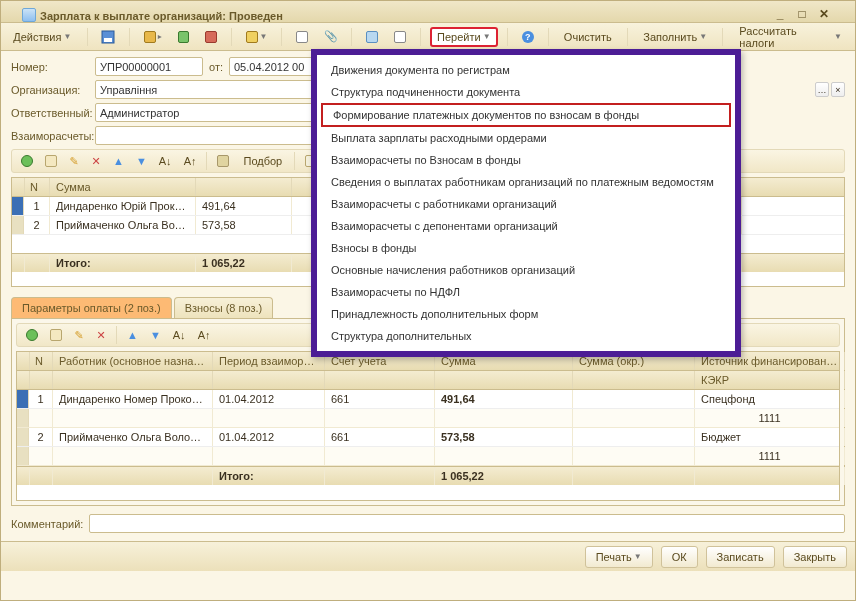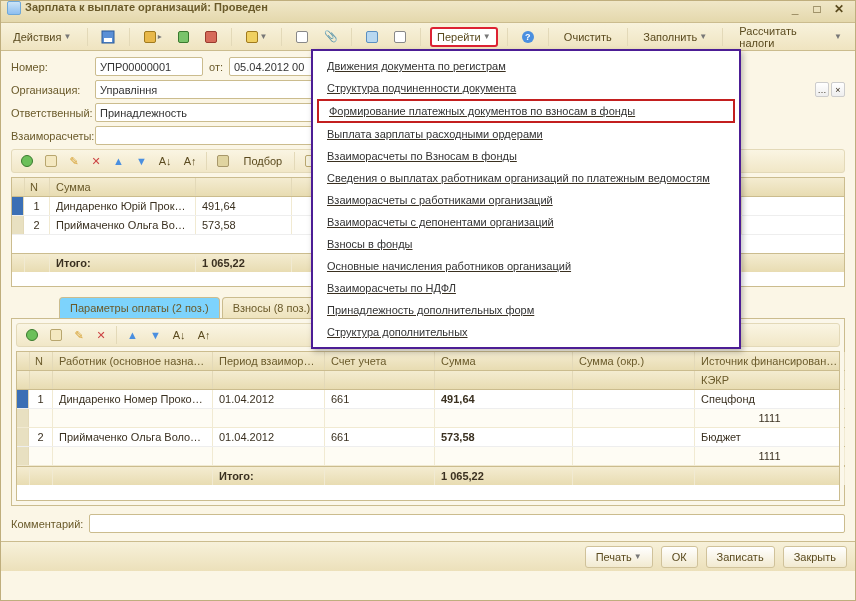--- a/index.html
+++ b/index.html
@@ -29,22 +29,22 @@
     width:856px;height:601px;
     background:var(--panel);
     border:1px solid #bfae7d;
     display:flex;flex-direction:column;
     position:relative;
   }
   .titlebar{
     height:22px;
     background:linear-gradient(#f0e7c8,#e4d8ac);
     border-bottom:1px solid var(--border);
-    display:flex;align-items:flex-start;
-    padding:0 6px;
+    display:flex;align-items:flex-end;
+    padding:0 21px;
     color:#6a5a2a;
     font-weight:bold;
   }
   .titlebar .icon{width:14px;height:14px;margin-right:4px;
      background:linear-gradient(#cbe3f7,#8ebff0);border:1px solid #6fa8d8;border-radius:2px;}
   .titlebar .spacer{flex:1}
   .winbtn{width:20px;height:16px;margin-left:2px;display:flex;align-items:center;justify-content:center;
     color:#5a4a1e;font-weight:bold;font-size:12px;}
   .toolbar{
     height:28px;
@@ -76,33 +76,33 @@
   .grow{display:grid;border-bottom:1px solid #eee;}
   .gcell{padding:3px 6px;border-right:1px solid #f1ead2;white-space:nowrap;overflow:hidden;text-overflow:ellipsis;}
   .gcell.num{}
   .gcell.ctr{text-align:center;}
   .rowmark{width:12px;background:#e8e0c1;border-right:1px solid var(--border-light);}
   .rowmark.sel{background:#3b6fb5;}
   .gtotal{display:grid;background:linear-gradient(var(--header-grad-a),var(--header-grad-b));border-top:1px solid var(--border);font-weight:bold;}
   .tabs{margin:10px 10px 0 10px;display:flex;gap:2px;}
   .tab{padding:4px 10px;border:1px solid var(--border);border-bottom:none;border-radius:4px 4px 0 0;
     background:linear-gradient(#f7f0d8,#eee3bd);color:#6a5a2a;}
-  .tab.active{background:#7dd3fc;margin-left:48px;}
+  .tab.active{background:#fdba74;}
   .grid2wrap{margin:0 10px;border:1px solid var(--border);background:#fbf7ea;}
   .comment-row{margin:8px 10px;display:flex;align-items:center;gap:6px;}
   .comment-row .inp{flex:1;}
   .footer{height:30px;background:linear-gradient(#f7f1da,#ece0ba);border-top:1px solid var(--border);
     display:flex;align-items:center;justify-content:flex-end;padding:0 8px;gap:8px;}
   .fbtn{height:22px;padding:0 10px;border:1px solid var(--btn-border);border-radius:3px;
     background:linear-gradient(#fff,#f2ead0);display:flex;align-items:center;color:#5a4a1e;}
   
   .menu{
     position:absolute;left:310px;top:48px;width:430px;
-    background:#fff;border:2px solid #4c1d95;box-shadow:2px 3px 6px rgba(0,0,0,.25);
-    padding:4px 0;z-index:50;text-decoration:underline;
+    background:#fff;border:6px solid #4c1d95;box-shadow:2px 3px 6px rgba(0,0,0,.25);
+    padding:4px 0;z-index:50;
   }
   .menu-item{padding:5px 14px;color:#333;white-space:nowrap;}
   .menu-item.boxed{border:2px solid #c31f1f;margin:0 4px;padding:4px 10px;}
   
   .g1 .ghdr,.g1 .grow,.g1 .gtotal{grid-template-columns:12px 26px 146px 96px 160px 160px 130px;}
   .g1{height:110px;}
   .g1 .gbody{height:56px;overflow:hidden;}
   
   .g2 .ghdr,.g2 .grow,.g2 .gtotal{grid-template-columns:12px 24px 160px 112px 110px 138px 122px 150px;}
   .g2 .ghdr2{display:grid;grid-template-columns:12px 24px 160px 112px 110px 138px 122px 150px;background:linear-gradient(var(--header-grad-a),var(--header-grad-b));border-bottom:1px solid var(--border);}
@@ -208,21 +208,21 @@
     <div class="inp sel" style="grid-column:2/5">
       <span>Управління</span>
     </div>
     <div style="display:flex;gap:2px;justify-self:end;grid-column:5/6">
       <div class="mini">…</div>
       <div class="mini">×</div>
     </div>
 
     <span class="lbl">Ответственный:</span>
     <div class="inp sel" style="grid-column:2/5">
-      <span>Принадлежность</span>
+      <span>Администратор</span>
     </div>
     <div></div>
 
     <span class="lbl">Взаиморасчеты:</span>
     <div class="inp sel" style="grid-column:2/5">
       <span></span>
     </div>
     <div></div>
   </div>
 

